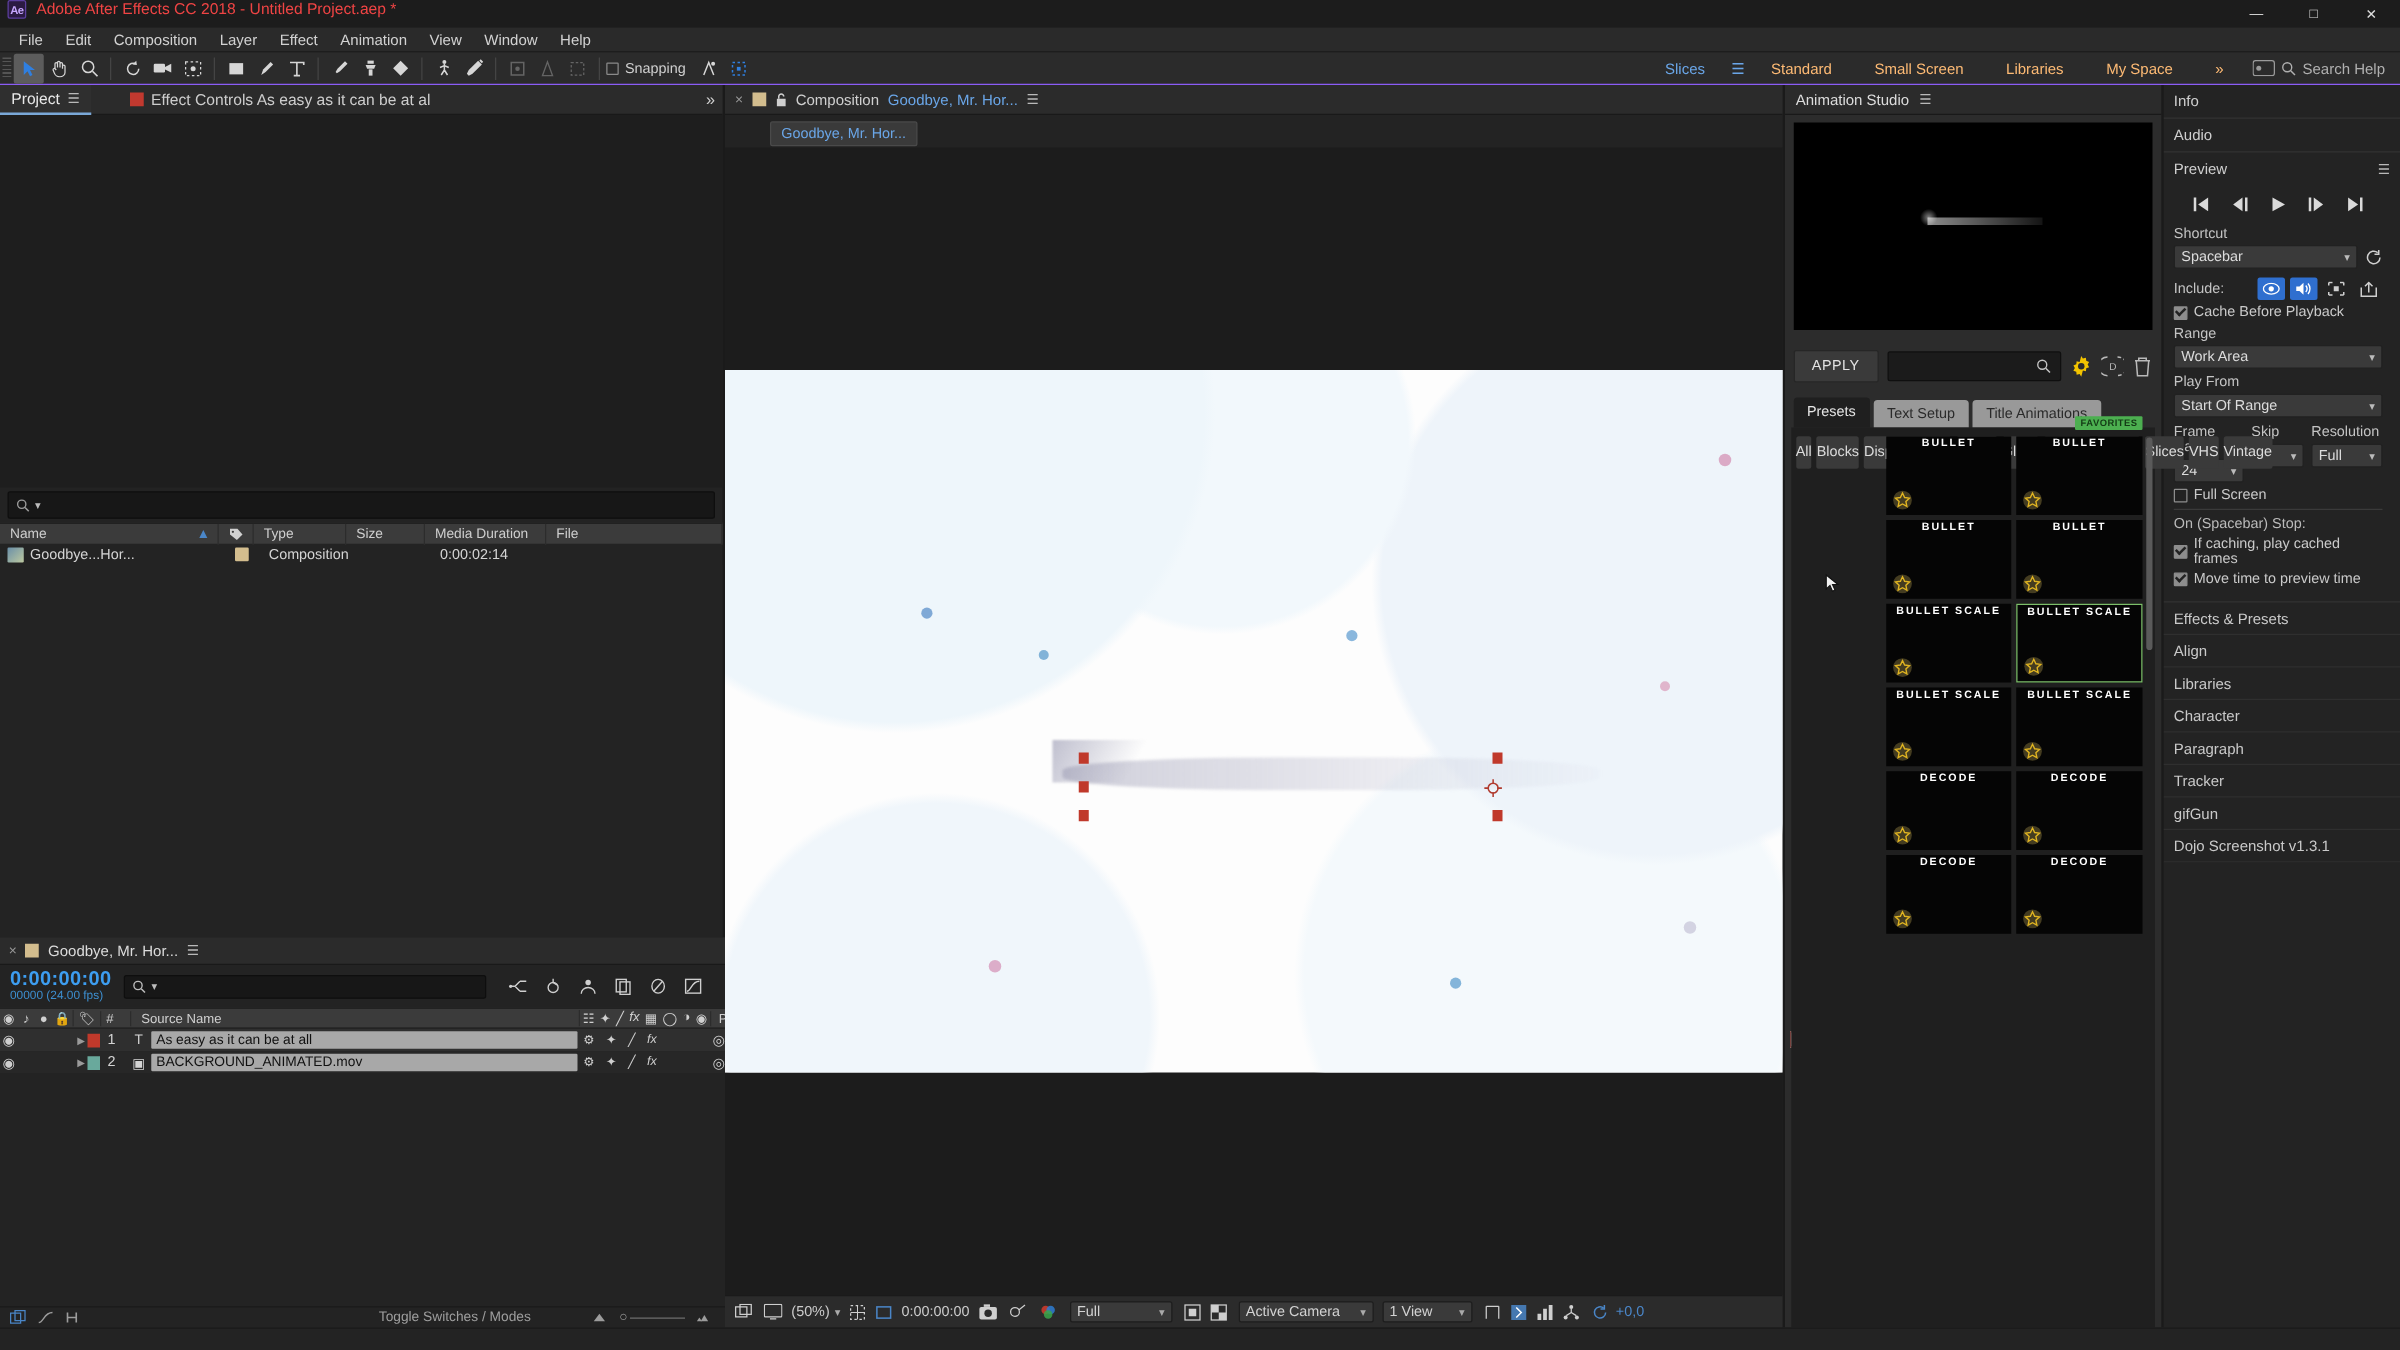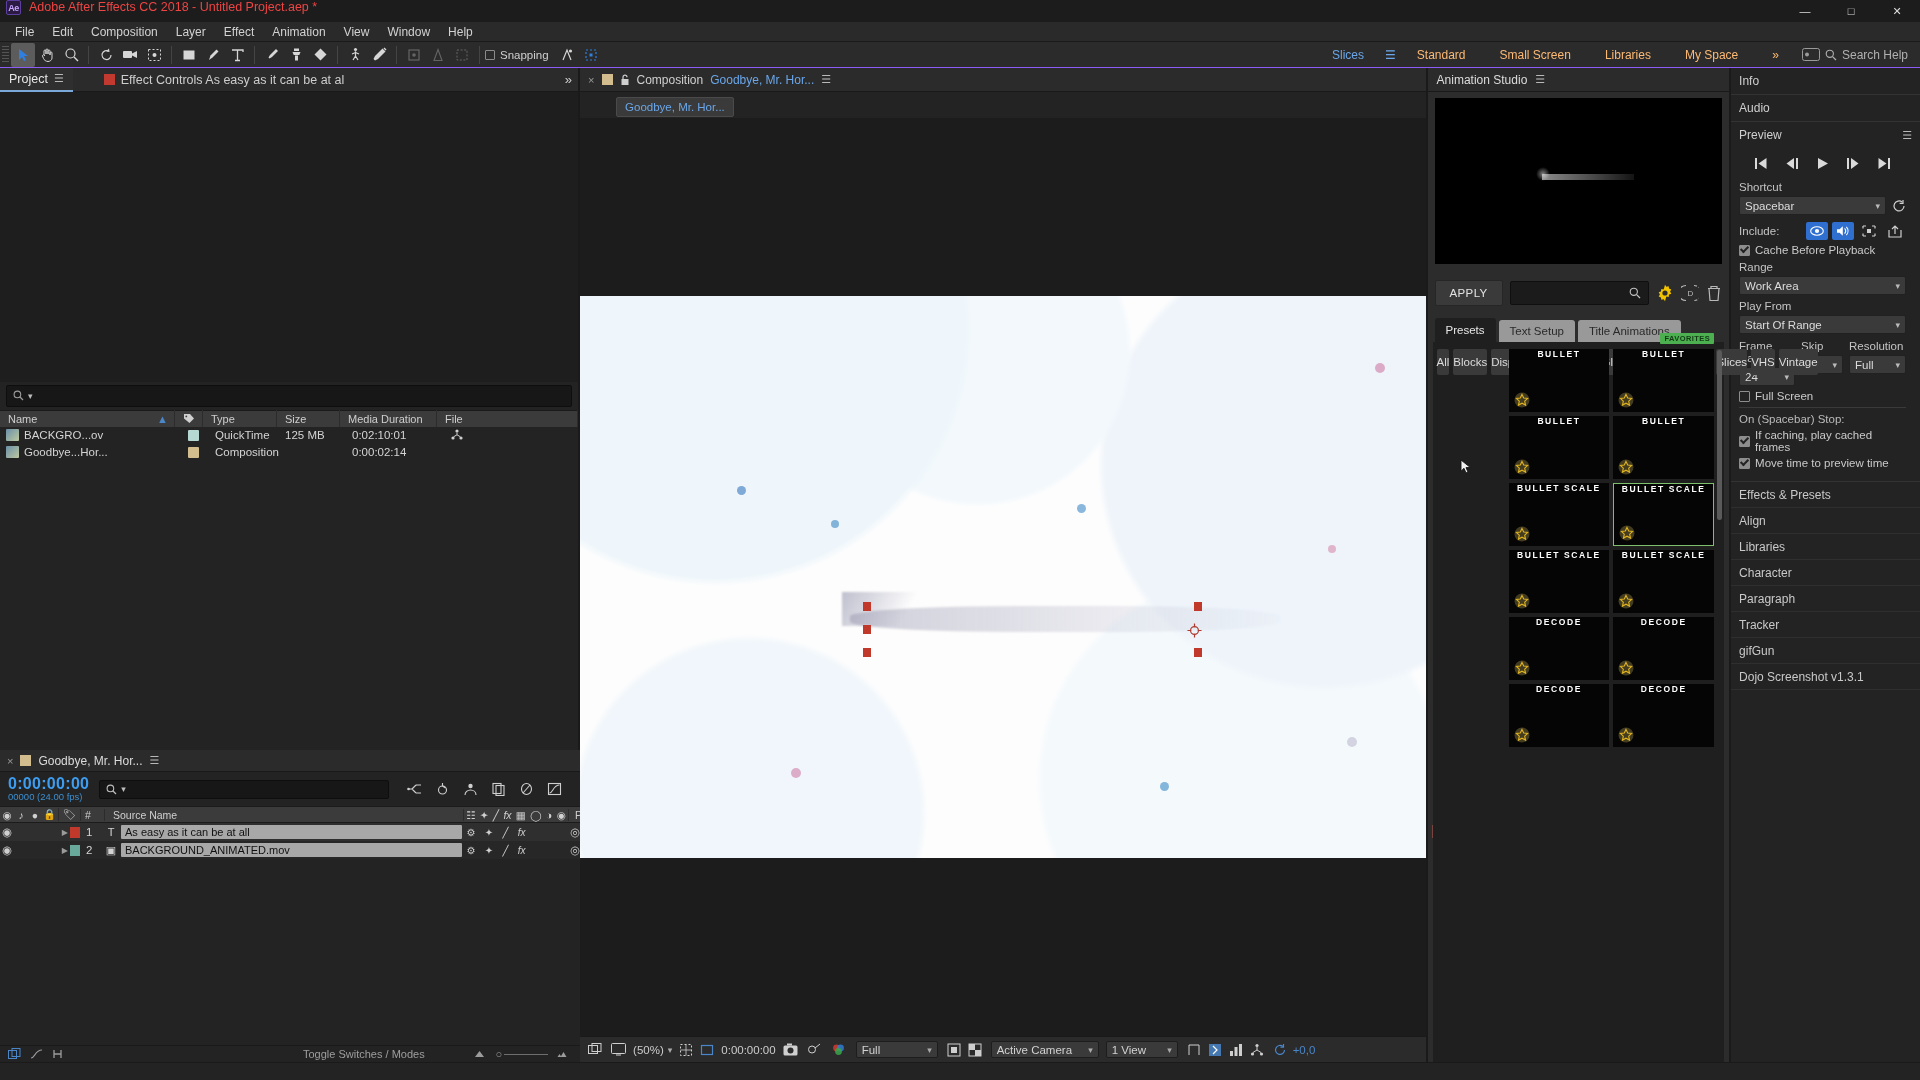--- a/index.html
+++ b/index.html
@@ -353,36 +353,20 @@
             </div>
           <div class="pc" style="width:97px">
               <span>Media Duration</span>
             </div>
           <div class="pc" style="flex:1">
               <span>File</span>
             </div>
         </div>
 
         <div id="projrows">
-            <div class="prow">
-              <span class="ficon" style="background:linear-gradient(135deg,#6a8fa8,#bdc9a0)"></span>
-              <span style="width:155px;overflow:hidden;white-space:nowrap">BACKGRO...ov</span>
-              <span style="width:28px;display:flex;justify-content:center">
-                <span class="swatch" style="background:#b6d8d2"></span>
-              </span>
-              <span style="width:74px;padding-left:8px">QuickTime</span>
-              <span style="width:63px;padding-left:4px">125 MB</span>
-              <span style="width:97px;padding-left:8px">0:02:10:01</span>
-              <span style="flex:1;padding-left:10px"><svg width="12" height="11" viewBox="0 0 12 11">
-                  <circle cx="6" cy="2" r="1.6" fill="#cfcfcf"></circle>
-                  <circle cx="2" cy="9" r="1.6" fill="#cfcfcf"></circle>
-                  <circle cx="10" cy="9" r="1.6" fill="#cfcfcf"></circle>
-                  <path d="M6 3.6v2.2M6 5.8L2.6 7.8M6 5.8l3.4 2" stroke="#cfcfcf" fill="none"></path>
-                </svg></span>
-            </div>
             <div class="prow">
               <span class="ficon" style="background:linear-gradient(135deg,#6a8fa8,#bdc9a0)"></span>
               <span style="width:155px;overflow:hidden;white-space:nowrap">Goodbye...Hor...</span>
               <span style="width:28px;display:flex;justify-content:center">
                 <span class="swatch" style="background:#d3bd8e"></span>
               </span>
               <span style="width:74px;padding-left:8px">Composition</span>
               <span style="width:63px;padding-left:4px"></span>
               <span style="width:97px;padding-left:8px">0:00:02:14</span>
               <span style="flex:1;padding-left:10px"></span>

